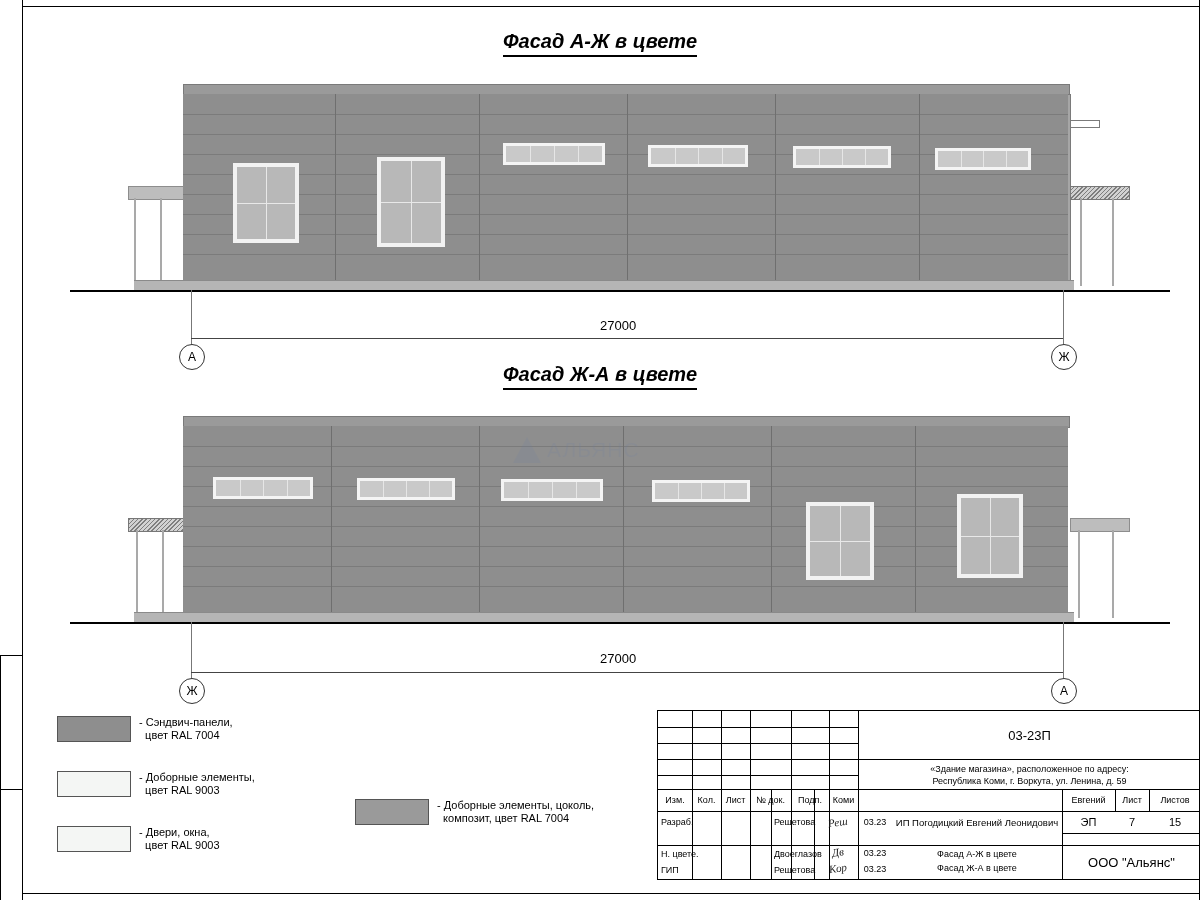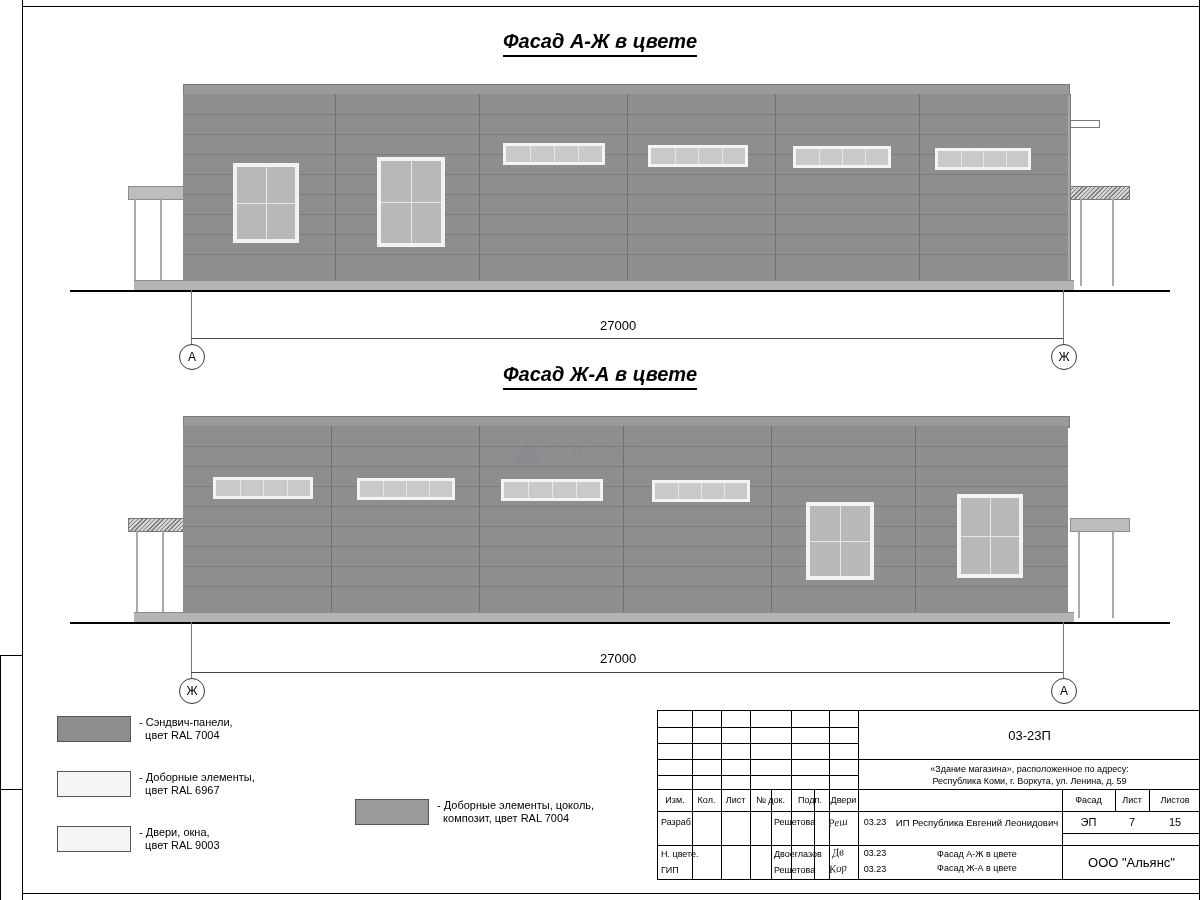--- a/index.html
+++ b/index.html
@@ -234,21 +234,21 @@
 
   <div class="legend" style="left:0;top:0;width:660px;height:900px;">
     <div class="lg-item" style="left:57px;top:716px;">
       <div class="sw" style="background:#8e8e8e;"></div>
       <div class="lg-txt">- Сэндвич-панели,
   цвет RAL 7004</div>
     </div>
     <div class="lg-item" style="left:57px;top:771px;">
       <div class="sw" style="background:#f4f6f4;"></div>
       <div class="lg-txt">- Доборные элементы,
-  цвет RAL 6967</div>
+  цвет RAL 9003</div>
     </div>
     <div class="lg-item" style="left:57px;top:826px;">
       <div class="sw" style="background:#f4f6f4;"></div>
       <div class="lg-txt">- Двери, окна,
   цвет RAL 9003</div>
     </div>
     <div class="lg-item" style="left:355px;top:799px;">
       <div class="sw" style="background:#9a9a9a;"></div>
       <div class="lg-txt">- Доборные элементы, цоколь,
   композит, цвет RAL 7004</div>
@@ -290,21 +290,21 @@
     <div class="sh" style="top:100px;"></div>
     <div class="sh" style="top:134px;"></div>
     <div class="sh" style="top:100px;left:404px;right:0;"></div>
     <div class="sh" style="top:122px;left:404px;right:0;"></div>
 
     <div class="sc" style="left:0;top:78px;width:34px;height:22px;">Изм.</div>
     <div class="sc" style="left:34px;top:78px;width:29px;height:22px;">Кол.</div>
     <div class="sc" style="left:63px;top:78px;width:29px;height:22px;">Лист</div>
     <div class="sc" style="left:92px;top:78px;width:41px;height:22px;">№ док.</div>
     <div class="sc" style="left:133px;top:78px;width:38px;height:22px;">Подп.</div>
-    <div class="sc" style="left:171px;top:78px;width:29px;height:22px;">Двери</div>
+    <div class="sc" style="left:171px;top:78px;width:29px;height:22px;">Коми</div>
 
     <div class="sc big" style="left:200px;top:0;right:0;height:48px;width:343px;">03-23П</div>
     <div class="sc" style="left:200px;top:52px;width:343px;height:12px;">«Здание магазина», расположенное по адресу:</div>
     <div class="sc" style="left:200px;top:64px;width:343px;height:12px;">Республика Коми, г. Воркута, ул. Ленина, д. 59</div>
 
     <div class="sc l" style="left:0;top:100px;width:113px;height:22px;">Разраб.</div>
     <div class="sc l" style="left:113px;top:100px;width:43px;height:22px;">Решетова</div>
     <div class="sc" style="left:156px;top:100px;width:48px;height:22px;">
         <span class="sign">Реш</span>
       </div>
@@ -317,26 +317,26 @@
       </div>
     <div class="sc" style="left:200px;top:134px;width:34px;height:16px;">03.23</div>
 
     <div class="sc l" style="left:0;top:150px;width:113px;height:18px;">ГИП</div>
     <div class="sc l" style="left:113px;top:150px;width:43px;height:18px;">Решетова</div>
     <div class="sc" style="left:156px;top:148px;width:48px;height:18px;">
         <span class="sign">Кор</span>
       </div>
     <div class="sc" style="left:200px;top:150px;width:34px;height:16px;">03.23</div>
 
-    <div class="sc" style="left:234px;top:100px;width:170px;height:22px;font-size:9.5px;">ИП Республика Евгений Леонидович</div>
+    <div class="sc" style="left:234px;top:100px;width:170px;height:22px;font-size:9.5px;">ИП Погодицкий Евгений Леонидович</div>
 
     <div class="sc" style="left:234px;top:136px;width:170px;height:14px;">Фасад А-Ж в цвете</div>
     <div class="sc" style="left:234px;top:150px;width:170px;height:14px;">Фасад Ж-А в цвете</div>
 
-    <div class="sc" style="left:404px;top:78px;width:53px;height:22px;">Фасад</div>
+    <div class="sc" style="left:404px;top:78px;width:53px;height:22px;">Евгений</div>
     <div class="sc" style="left:457px;top:78px;width:34px;height:22px;">Лист</div>
     <div class="sc" style="left:491px;top:78px;width:52px;height:22px;">Листов</div>
     <div class="sc" style="left:404px;top:100px;width:53px;height:22px;font-size:11px;">ЭП</div>
     <div class="sc" style="left:457px;top:100px;width:34px;height:22px;font-size:11px;">7</div>
     <div class="sc" style="left:491px;top:100px;width:52px;height:22px;font-size:11px;">15</div>
 
     <div class="sc big" style="left:404px;top:134px;width:139px;height:34px;">ООО "Альянс"</div>
   </div>
 
 </div>

